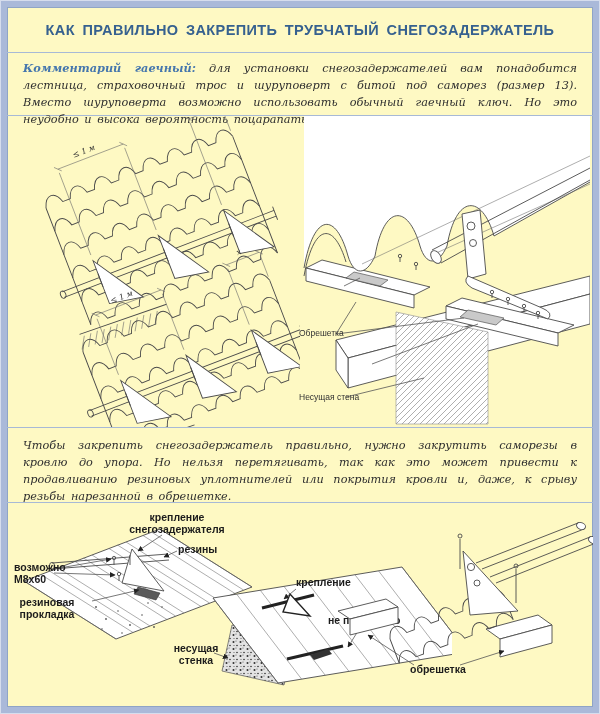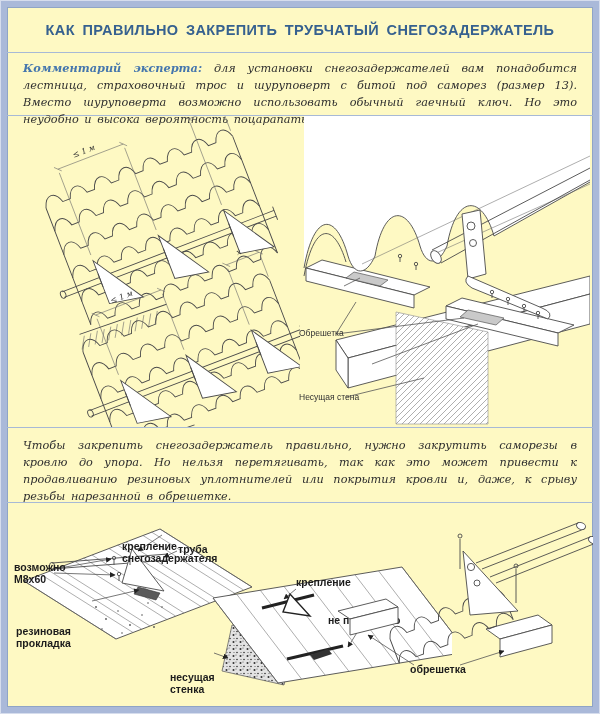--- a/index.html
+++ b/index.html
@@ -18,21 +18,21 @@
   svg{display:block;}
   .ln{stroke:#4a4a4a;stroke-width:.9;fill:none;}
   .lnf{stroke:#4a4a4a;stroke-width:.9;fill:#ffffff;}
   .thin{stroke:#6a6a6a;stroke-width:.55;fill:none;}
   .lead{stroke:#555;stroke-width:.8;fill:none;}
   .dark{stroke:#222;stroke-width:3.2;fill:none;}
   .pad{fill:#c9c9c9;stroke:#555;stroke-width:.7;}
   .dim{font:italic 8px "DejaVu Serif",serif;fill:#333;}
   .dlabel{position:absolute;font-size:8.5px;line-height:1.25;color:#333;}
   .blabel{position:absolute;font-size:10.5px;font-weight:bold;line-height:1.12;color:#1c1c1c;}
-  .ctr{text-align:left;margin-top:29px;}
+  .ctr{text-align:center;}
 </style>
 </head>
 <body>
 
 <svg width="0" height="0" style="position:absolute" aria-hidden="true">
   <defs>
     <path id="w" d="M0 0 c4 -13 14 -13 18 0 h8 c4 -13 14 -13 18 0 h8 c4 -13 14 -13 18 0 h8 c4 -13 14 -13 18 0 h8 c4 -13 14 -13 18 0 h8 c4 -13 14 -13 18 0 h8 c4 -13 14 -13 18 0 h8 c4 -13 14 -13 18 0"></path>
     <path id="w2" d="M0 0 c4 -13 14 -13 18 0 h8 c4 -13 14 -13 18 0 h8 c4 -13 14 -13 18 0 h8 c4 -13 14 -13 18 0 h8 c4 -13 14 -13 18 0"></path>
     <marker id="ah" viewBox="0 0 10 10" refX="9" refY="5" markerWidth="7" markerHeight="7" orient="auto">
         <path d="M0 0 L10 5 L0 10 Z" fill="#222"></path>
@@ -51,21 +51,21 @@
 </svg>
 
 <div class="page">
 
   <div class="sec-title">
     <h1 class="page-title">КАК ПРАВИЛЬНО ЗАКРЕПИТЬ ТРУБЧАТЫЙ СНЕГОЗАДЕРЖАТЕЛЬ</h1>
   </div>
   <div class="divider"></div>
 
   <div class="sec-comment">
-    <p class="body-text"><span class="comment-label">Комментарий эксперта:</span> <span>для установки снегозадержателей вам понадобится лестница, страховочный трос и шуруповерт с битой под саморез (размер 13). Вместо шуруповерта возможно использовать обычный гаечный ключ. Но это неудобно и высока вероятность поцарапать ключом поверхность кровли.</span></p>
+    <p class="body-text"><span class="comment-label">Комментарий гаечный:</span> <span>для установки снегозадержателей вам понадобится лестница, страховочный трос и шуруповерт с битой под саморез (размер 13). Вместо шуруповерта возможно использовать обычный гаечный ключ. Но это неудобно и высока вероятность поцарапать ключом поверхность кровли.</span></p>
   </div>
   <div class="divider"></div>
 
   <div class="sec-diagrams">
 
     <svg class="abs" style="left:1px;top:0" width="292" height="311" viewBox="0 0 292 311">
 
       <g transform="translate(38,92) rotate(-21)">
         <g class="ln">
           <use href="#w" y="0"></use>
@@ -226,21 +226,21 @@
         </g>
         <g class="lead" marker-end="url(#ah)">
           <path d="M152 28 L128 44"></path>
           <path d="M167 44 L154 50"></path>
           <path d="M44 62 L101 52"></path>
           <path d="M44 66 L105 68"></path>
           <path d="M82 94 L129 83"></path>
         </g>
       </svg>
       <div class="blabel ctr" style="left:112px;top:5px;width:110px">крепление снегозадержателя</div>
-      <div class="blabel" style="left:168px;top:37px">труба</div>
+      <div class="blabel" style="left:168px;top:37px">резины</div>
       <div class="blabel" style="left:4px;top:55px;width:44px">возможно М8х60</div>
       <div class="blabel ctr" style="left:6px;top:90px;width:62px">резиновая прокладка</div>
     </div>
 
     <div class="abs" style="left:155px;top:60px;width:290px;height:146px">
       <svg width="290" height="146" viewBox="0 0 290 146">
         <polygon points="70,62 132,78 122,122 60,108" fill="url(#speck)" stroke="#555" stroke-width=".7"></polygon>
         <polygon points="51,35 240,4 305,89 116,120" fill="#fff" stroke="#4a4a4a" stroke-width=".9"></polygon>
         <g class="thin">
           <path d="M51 35 L116 120 M74.6 31.1 L139.6 116.1 M98.3 27.3 L163.3 112.3 M122 23.4 L187 108.4 M145.6 19.5 L210.6 104.5 M169.3 15.6 L234.3 100.6 M193 11.8 L258 96.8 M216.6 7.9 L281.6 92.9 M240 4 L305 89"></path>

